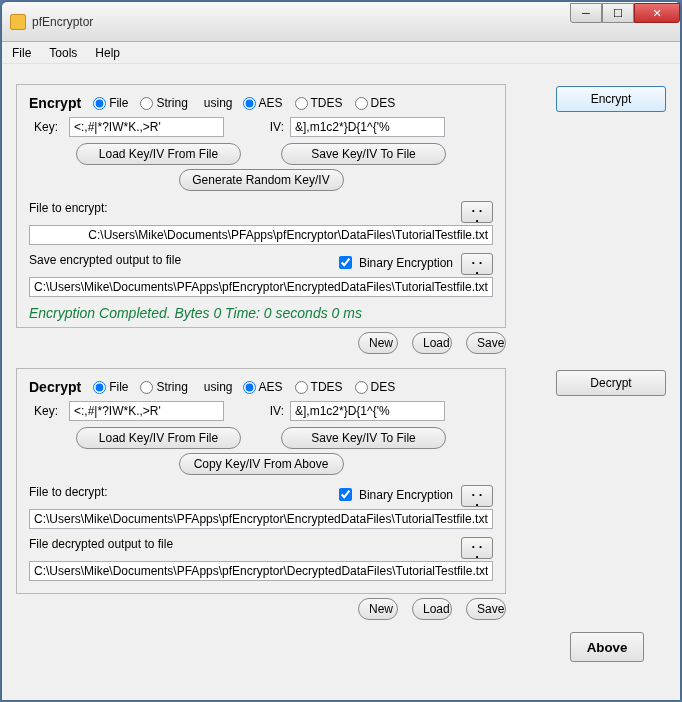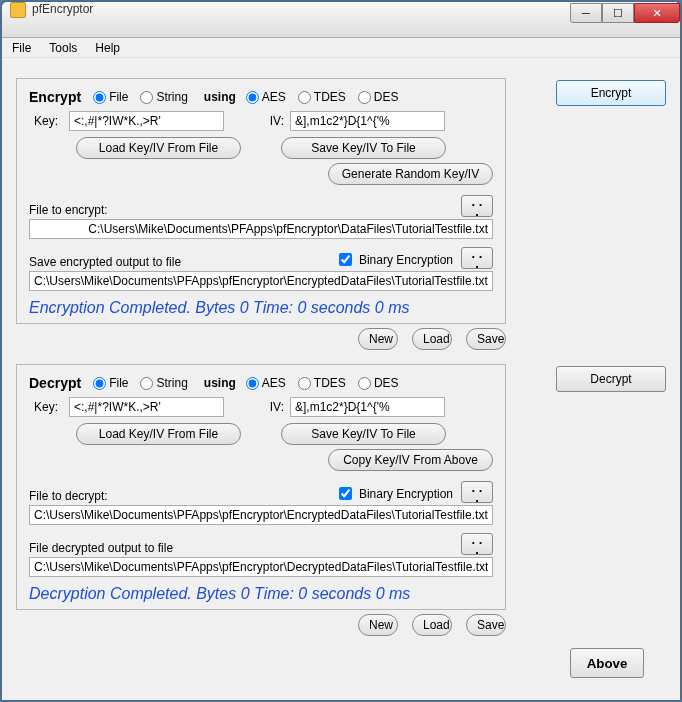--- a/index.html
+++ b/index.html
@@ -22,21 +22,21 @@
     margin: 1px;
     box-shadow: 0 0 4px rgba(0,0,0,0.3);
     display: flex;
     flex-direction: column;
   }
   .titlebar {
     height: 40px;
     background: linear-gradient(#f8f8f8, #dedede);
     border-bottom: 1px solid #b0b0b0;
     display: flex;
-    align-items: flex-start;
+    align-items: center;
     border-radius: 6px 6px 0 0;
     position: relative;
   }
   .title-icon {
     width: 16px; height: 16px;
     background: #f5c040;
     border: 1px solid #c89020;
     margin: 0 6px 0 8px;
     border-radius: 2px;
   }
@@ -110,21 +110,21 @@
     margin-right: 6px;
   }
   .radio {
     display: inline-flex;
     align-items: center;
     gap: 3px;
     margin-right: 6px;
     font-size: 12px;
   }
   .radio input { margin: 0; }
-  .boldlbl { font-weight: bold; margin: 0 4px; }
+  .boldlbl { font-weight: normal; margin: 0 4px; }
   .kv-row {
     display: flex;
     align-items: center;
     gap: 6px;
     margin-bottom: 6px;
   }
   .kv-row label { width: 34px; text-align: center; }
   .textin {
     border: 1px solid #abadb3;
     height: 20px;
@@ -144,26 +144,26 @@
     cursor: default;
   }
   .btn-row {
     display: flex;
     gap: 40px;
     justify-content: center;
     margin: 4px 0;
   }
   .btn-center {
     display: flex;
-    justify-content: flex-end;
+    justify-content: center;
     margin: 4px 0 10px 0;
   }
   .file-row {
     display: flex;
-    align-items: flex-end;
+    align-items: flex-start;
     gap: 8px;
     margin-top: 2px;
   }
   .file-row-label {
     flex: 1;
   }
   .dots-btn {
     border: 1px solid #888;
     background: linear-gradient(#f7f7f7,#e1e1e1);
     border-radius: 3px;
@@ -180,23 +180,23 @@
     text-align: right;
   }
   .chk {
     display: inline-flex;
     align-items: center;
     gap: 4px;
     font-size: 12px;
   }
   .status {
     font-style: italic;
-    font-size: 16px;
+    font-size: 14px;
     margin: 2px 0 0 0;
-    color: #1d4ed8;
+    color: #15803d;
   }
   .panel-footer {
     display: flex;
     justify-content: flex-end;
     gap: 14px;
     margin: 4px 0 4px 0;
     width: 490px;
   }
   .panel-footer .btn { width: 40px; }
   .side-btn {
@@ -378,21 +378,20 @@
             <button class="dots-btn">. . .</button>
           </div>
           <input class="textin wide-input" value="C:\Users\Mike\Documents\PFApps\pfEncryptor\EncryptedDataFiles\TutorialTestfile.txt.en" style="">
 
           <div class="file-row">
             <span class="file-row-label">File decrypted output to file</span>
             <button class="dots-btn">. . .</button>
           </div>
           <input class="textin wide-input" value="C:\Users\Mike\Documents\PFApps\pfEncryptor\DecryptedDataFiles\TutorialTestfile.txt.d" style="">
 
-          <div class="status">Decryption Completed. Bytes  0  Time: 0 seconds 0 ms</div>
         </div>
 
         <div class="panel-footer">
           <button class="btn">New</button>
           <button class="btn">Load</button>
           <button class="btn">Save</button>
         </div>
       </div>
 
       <button class="side-btn plain">Decrypt</button>

